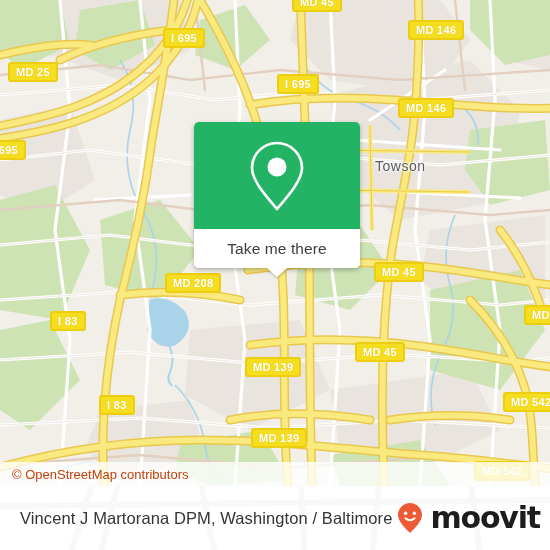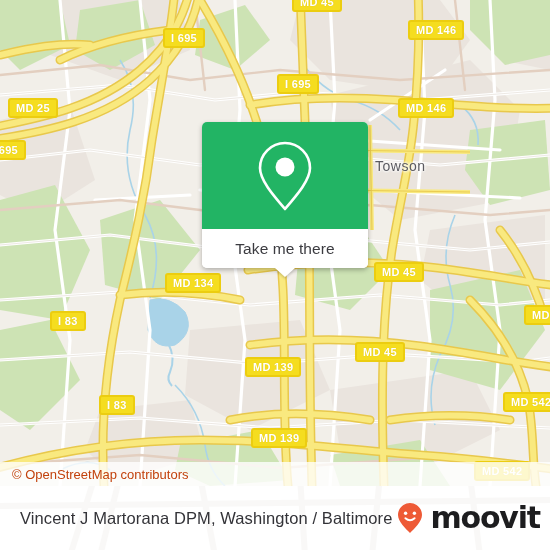--- a/index.html
+++ b/index.html
@@ -63,21 +63,20 @@
   
   #callout {
     position: absolute;
     left: 194px;
     top: 122px;
     width: 166px;
     border-radius: 5px;
     overflow: visible;
     box-shadow: 0 2px 5px rgba(0,0,0,.28);
     background: #ffffff;
-    margin-left: 8px;
   }
   #callout-top {
     background: #22b464;
     height: 107px;
     border-top-left-radius: 5px;
     border-top-right-radius: 5px;
     display: flex;
     align-items: center;
     justify-content: center;
   }
@@ -328,25 +327,25 @@
         </g>
 
       </g>
     </svg>
 
     <div class="place-label" style="left:375px; top:158px;">Towson</div>
 
     <div class="shield" style="left:292px; top:-8px;">MD 45</div>
     <div class="shield" style="left:163px; top:28px;">I 695</div>
     <div class="shield" style="left:408px; top:20px;">MD 146</div>
-    <div class="shield" style="left:8px;   top:62px;margin-top:36px;">MD 25</div>
+    <div class="shield" style="left:8px;   top:62px;">MD 25</div>
     <div class="shield" style="left:277px; top:74px;">I 695</div>
     <div class="shield" style="left:398px; top:98px;">MD 146</div>
     <div class="shield" style="left:-16px; top:140px;">I 695</div>
-    <div class="shield" style="left:165px; top:273px;">MD 134</div>
+    <div class="shield" style="left:165px; top:273px;">MD 208</div>
     <div class="shield" style="left:374px; top:262px;">MD 45</div>
     <div class="shield" style="left:50px;  top:311px;">I 83</div>
     <div class="shield" style="left:355px; top:342px;">MD 45</div>
     <div class="shield" style="left:524px; top:305px;">MD</div>
     <div class="shield" style="left:245px; top:357px;">MD 139</div>
     <div class="shield" style="left:99px;  top:395px;">I 83</div>
     <div class="shield" style="left:503px; top:392px;">MD 542</div>
     <div class="shield" style="left:251px; top:428px;">MD 139</div>
     <div class="shield" style="left:474px; top:461px;">MD 542</div>
 

